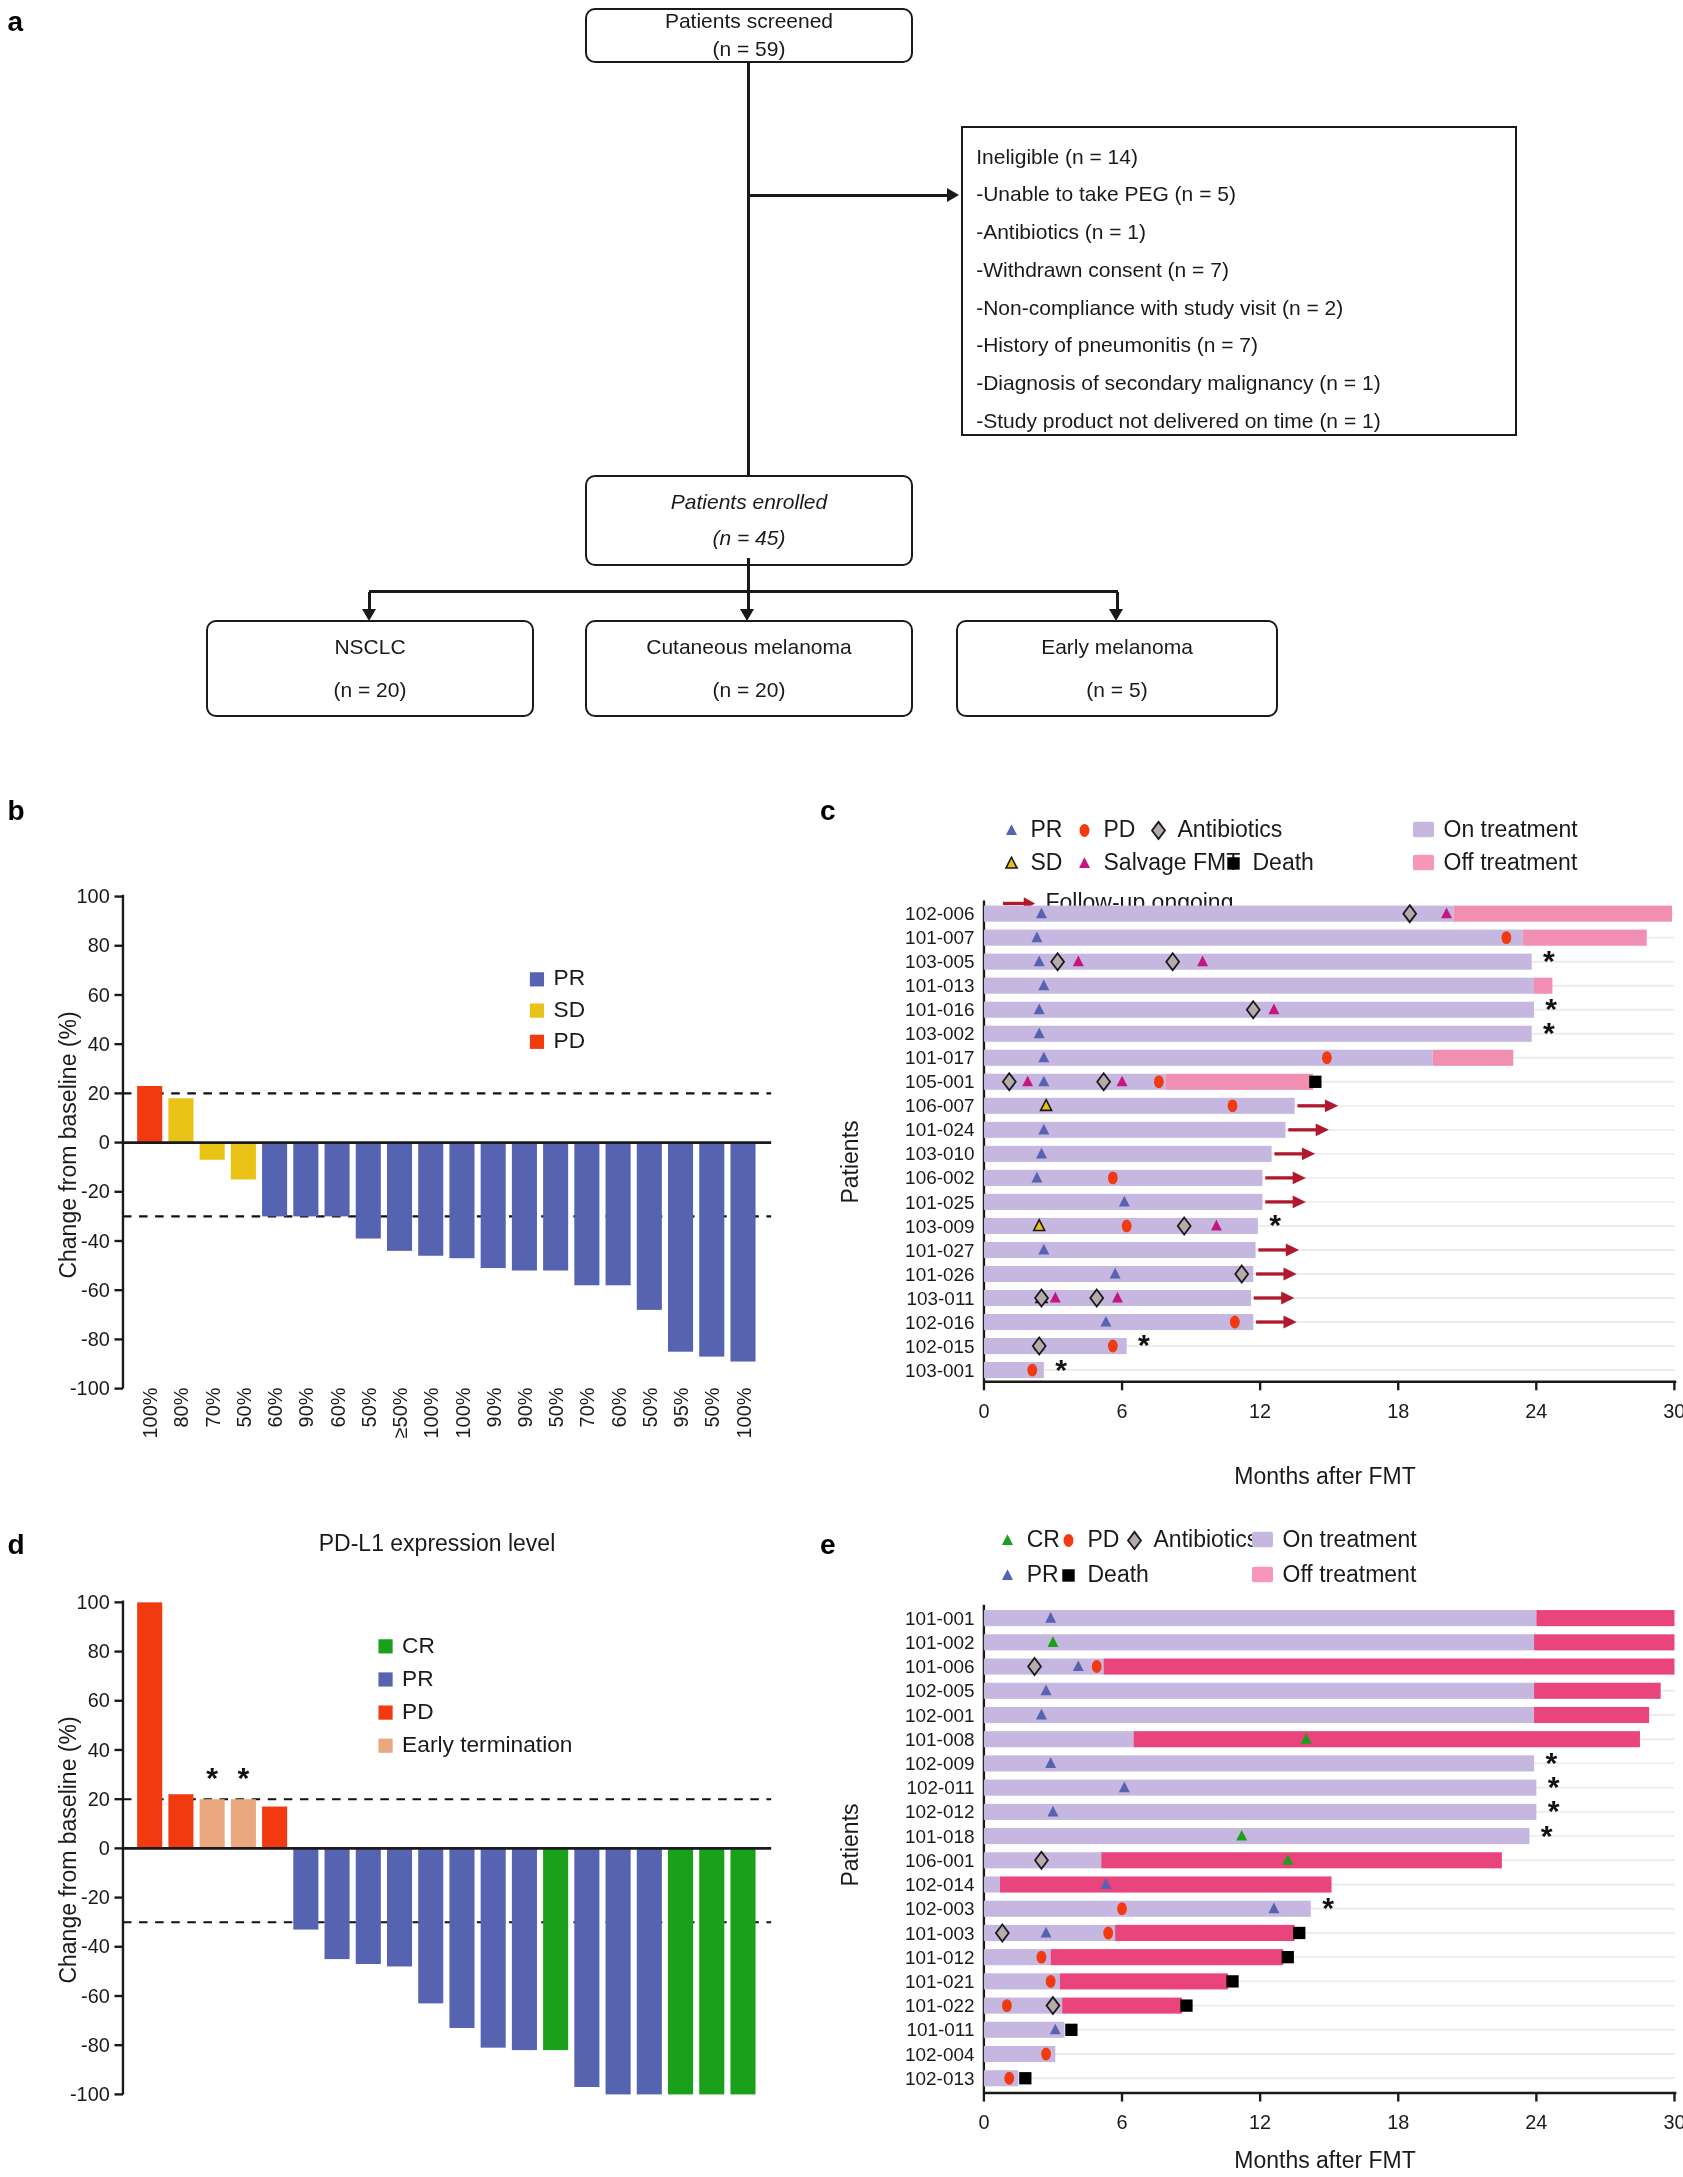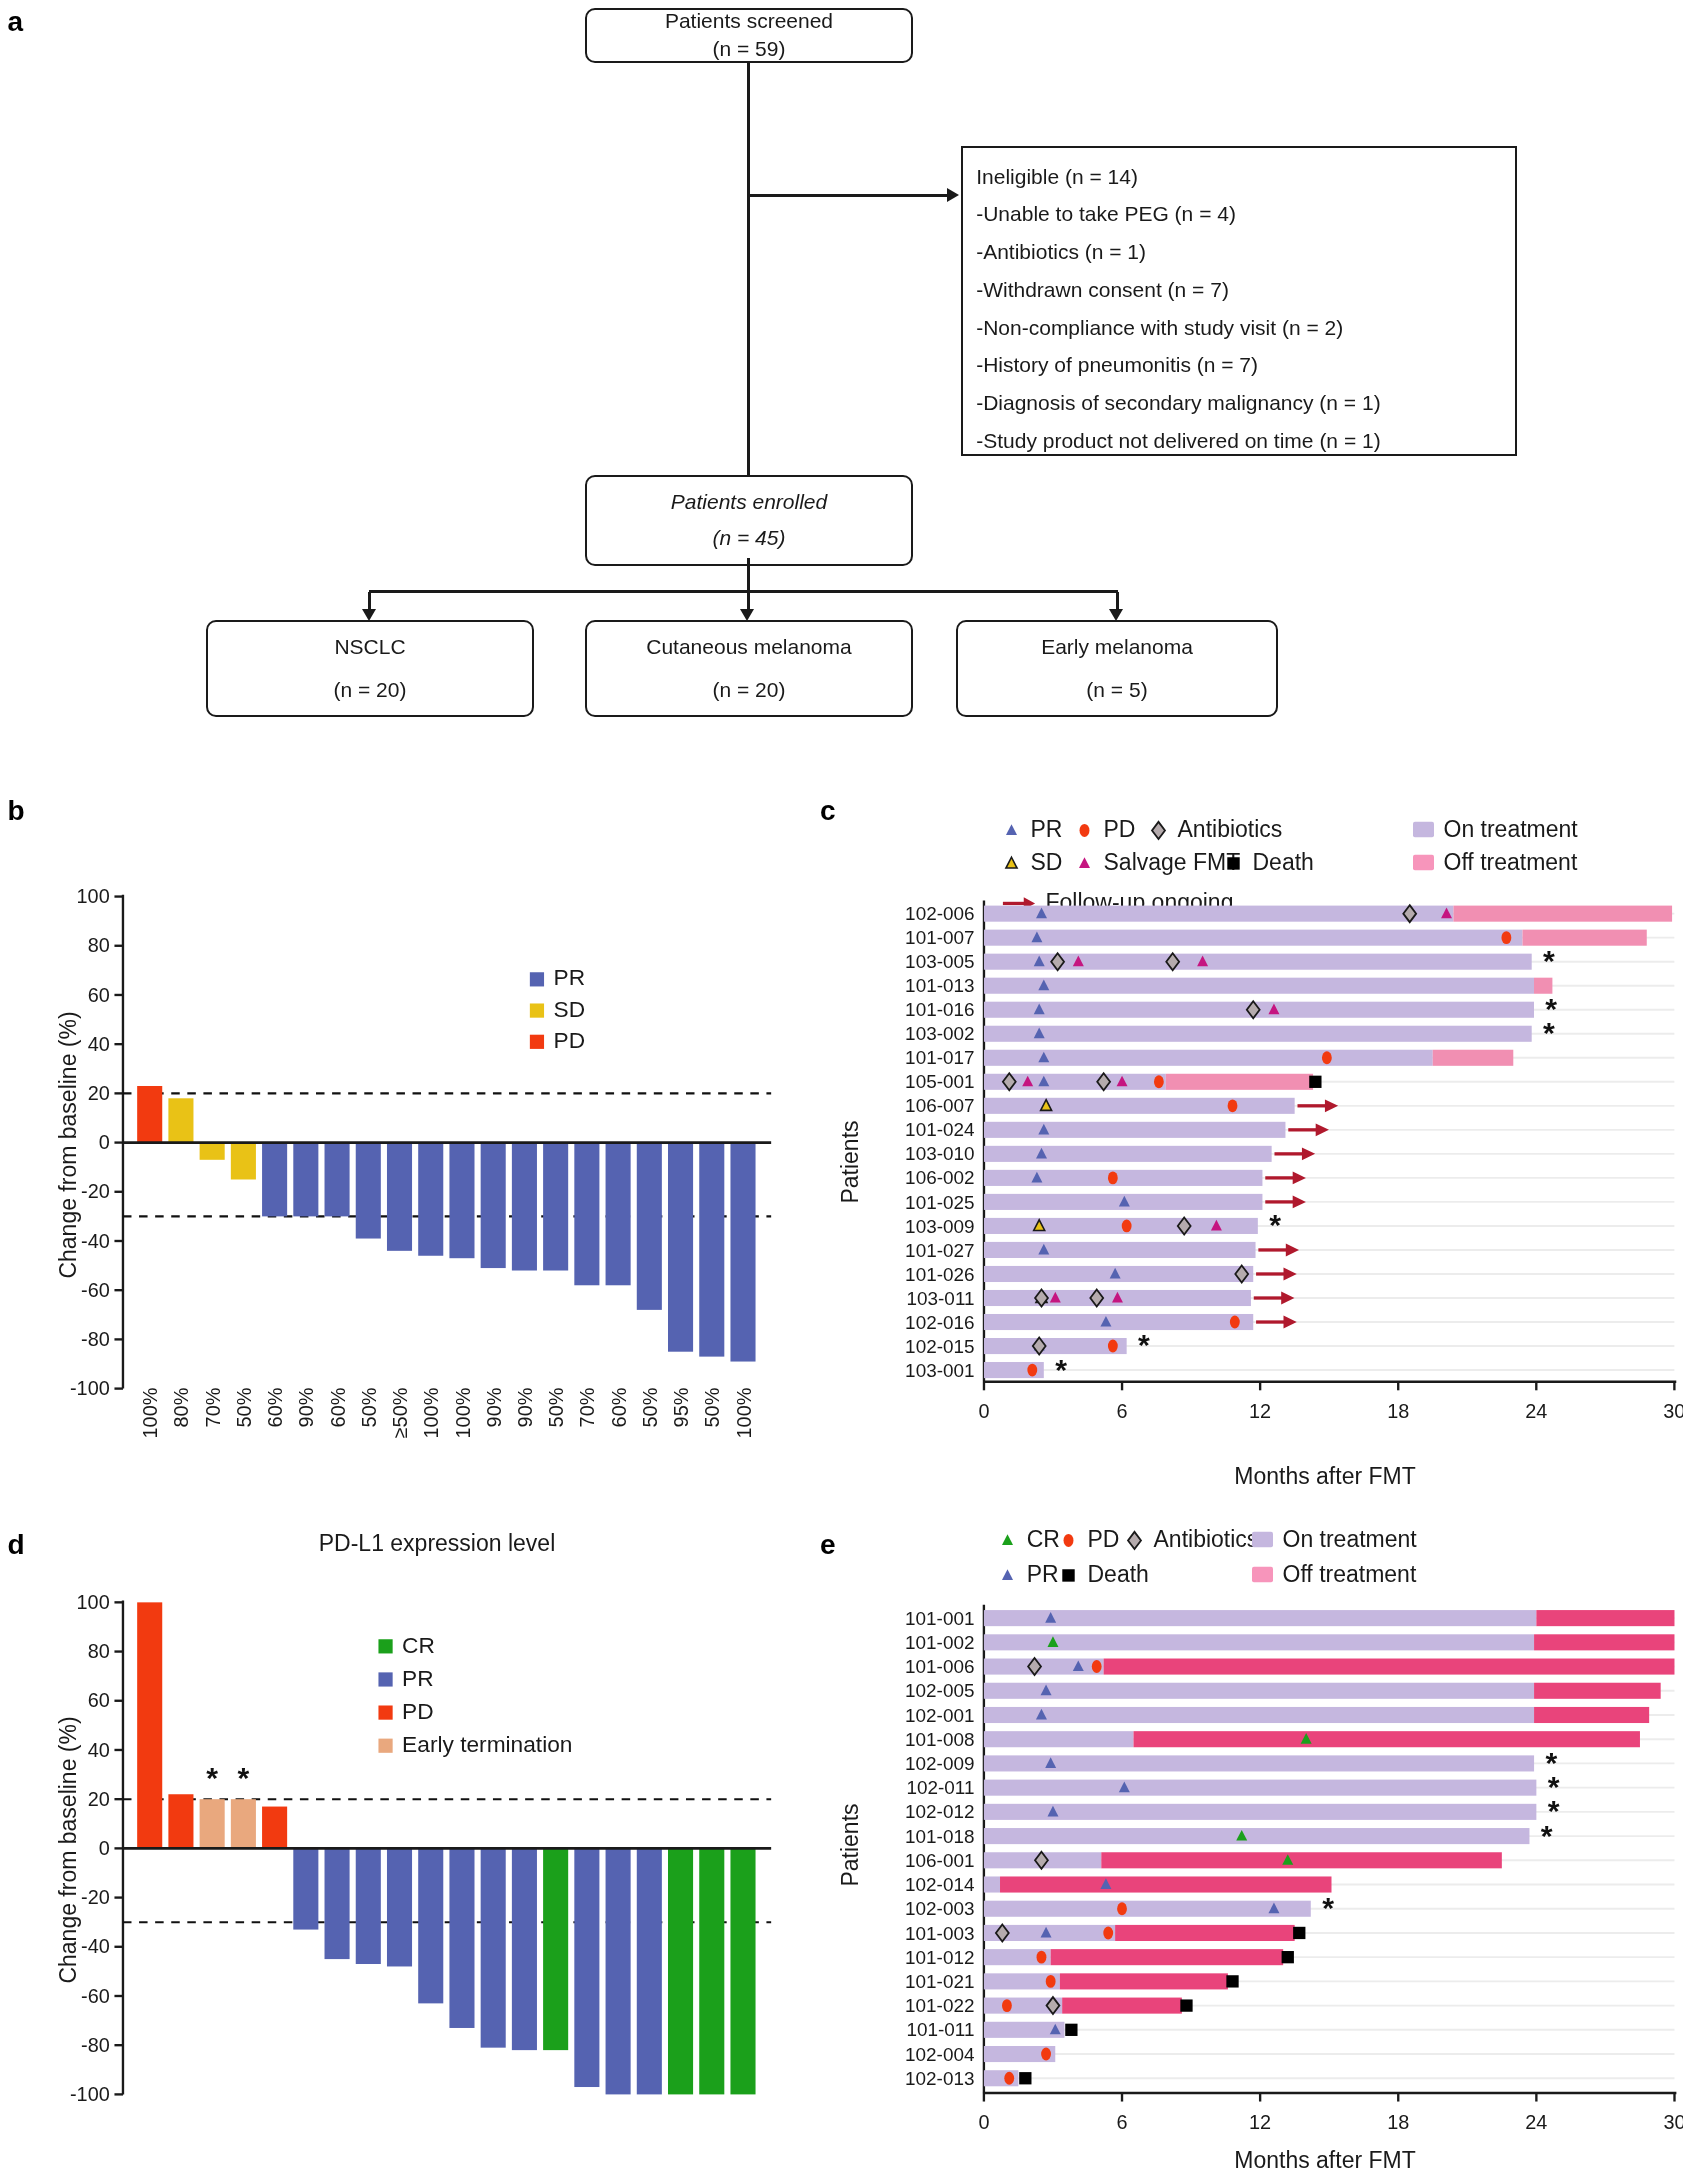--- a/index.html
+++ b/index.html
@@ -1,21 +1,21 @@
 <!DOCTYPE html>
 <html style="font-size:15px"><head>
 <meta charset="utf-8">
 <style>
   html,body{margin:0;padding:0;background:#ffffff;}
   body{font-family:"Liberation Sans", sans-serif;color:#1a1a1a;}
   .fig{position:relative;width:1684px;height:2178px;background:#fff;overflow:hidden;}
   .panel-letter{position:absolute;font-size:28px;font-weight:700;color:#000;}
   .fc-box{position:absolute;border:2.8px solid #1a1a1a;background:#fff;box-sizing:border-box;font-size:21px;line-height:1.35;}
   .fc-center{display:flex;flex-direction:column;align-items:center;justify-content:center;text-align:center;border-radius:10px;}
-  .fc-left{padding:9.5px 13.2px;line-height:1.8;text-align:left;margin-top:20px;}
+  .fc-left{padding:9.5px 13.2px;line-height:1.8;text-align:left;}
   .gap8{gap:7.6px;} .gap10{gap:14px;}
   .vline,.hline{position:absolute;background:#1a1a1a;}
   .arrow-right{position:absolute;width:0;height:0;border-top:7.6px solid transparent;border-bottom:7.6px solid transparent;border-left:12.3px solid #1a1a1a;}
   .arrow-down{position:absolute;width:0;height:0;border-left:7.6px solid transparent;border-right:7.6px solid transparent;border-top:12.3px solid #1a1a1a;}
   svg{position:absolute;overflow:visible;}
   svg text{font-family:"Liberation Sans", sans-serif;}
   .tick{font-size:21px;fill:#1a1a1a;}
   .rowlabel{font-size:20px;fill:#1a1a1a;}
   .star{font-size:32px;fill:#111;font-weight:600;}
   .legend-text{font-size:24px;fill:#1a1a1a;}
@@ -37,21 +37,21 @@
     <div>Patients screened</div>
     <div>(n = 59)</div>
   </div>
 
   <div class="vline" style="left:747px;top:62px;width:2.8px;height:413px;"></div>
   <div class="hline" style="left:748px;top:194px;width:201px;height:2.8px;"></div>
   <div class="arrow-right" style="left:947px;top:188px;"></div>
 
   <div class="fc-box fc-left" style="left:961px;top:126px;width:556px;height:310px;box-sizing:border-box;">
     <div>Ineligible (n = 14)</div>
-    <div>-Unable to take PEG (n = 4)</div>
+    <div>-Unable to take PEG (n = 5)</div>
     <div>-Antibiotics (n = 1)</div>
     <div>-Withdrawn consent (n = 7)</div>
     <div>-Non-compliance with study visit (n = 2)</div>
     <div>-History of pneumonitis (n = 7)</div>
     <div>-Diagnosis of secondary malignancy (n = 1)</div>
     <div>-Study product not delivered on time (n = 1)</div>
   </div>
 
   <div class="fc-box fc-center gap8" style="left:585px;top:475px;width:328px;height:91px;font-style:italic;">
     <div>Patients enrolled</div>

